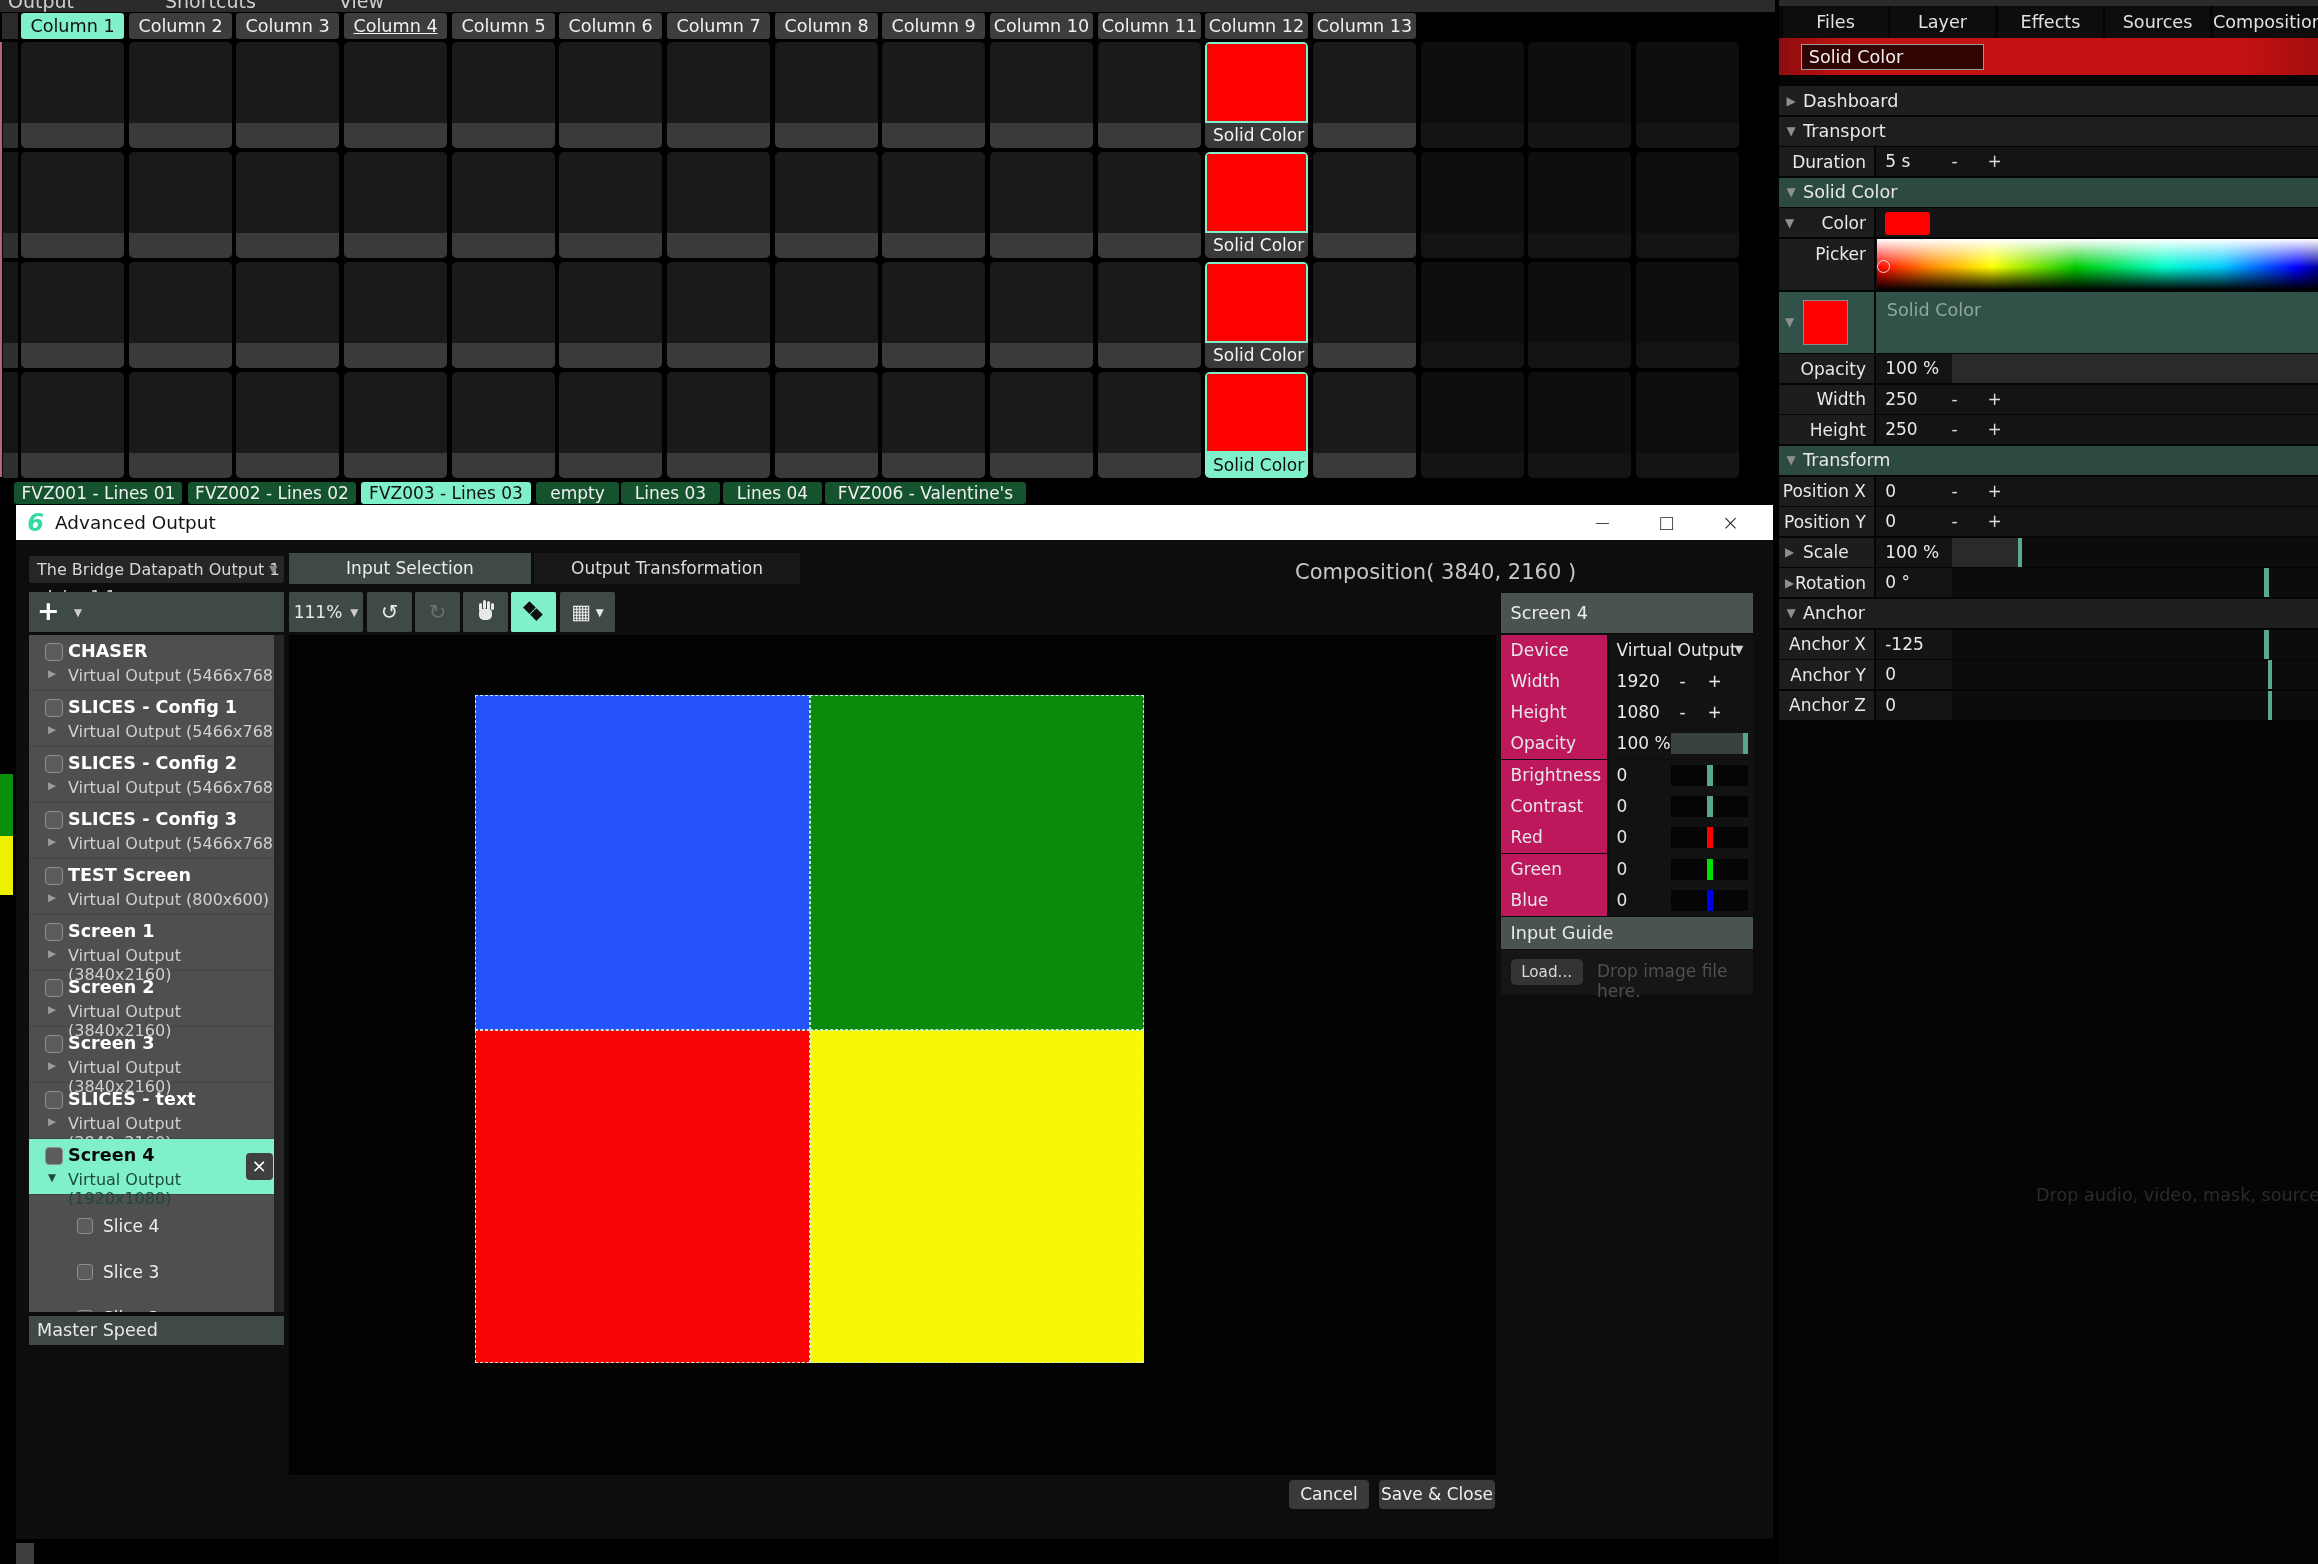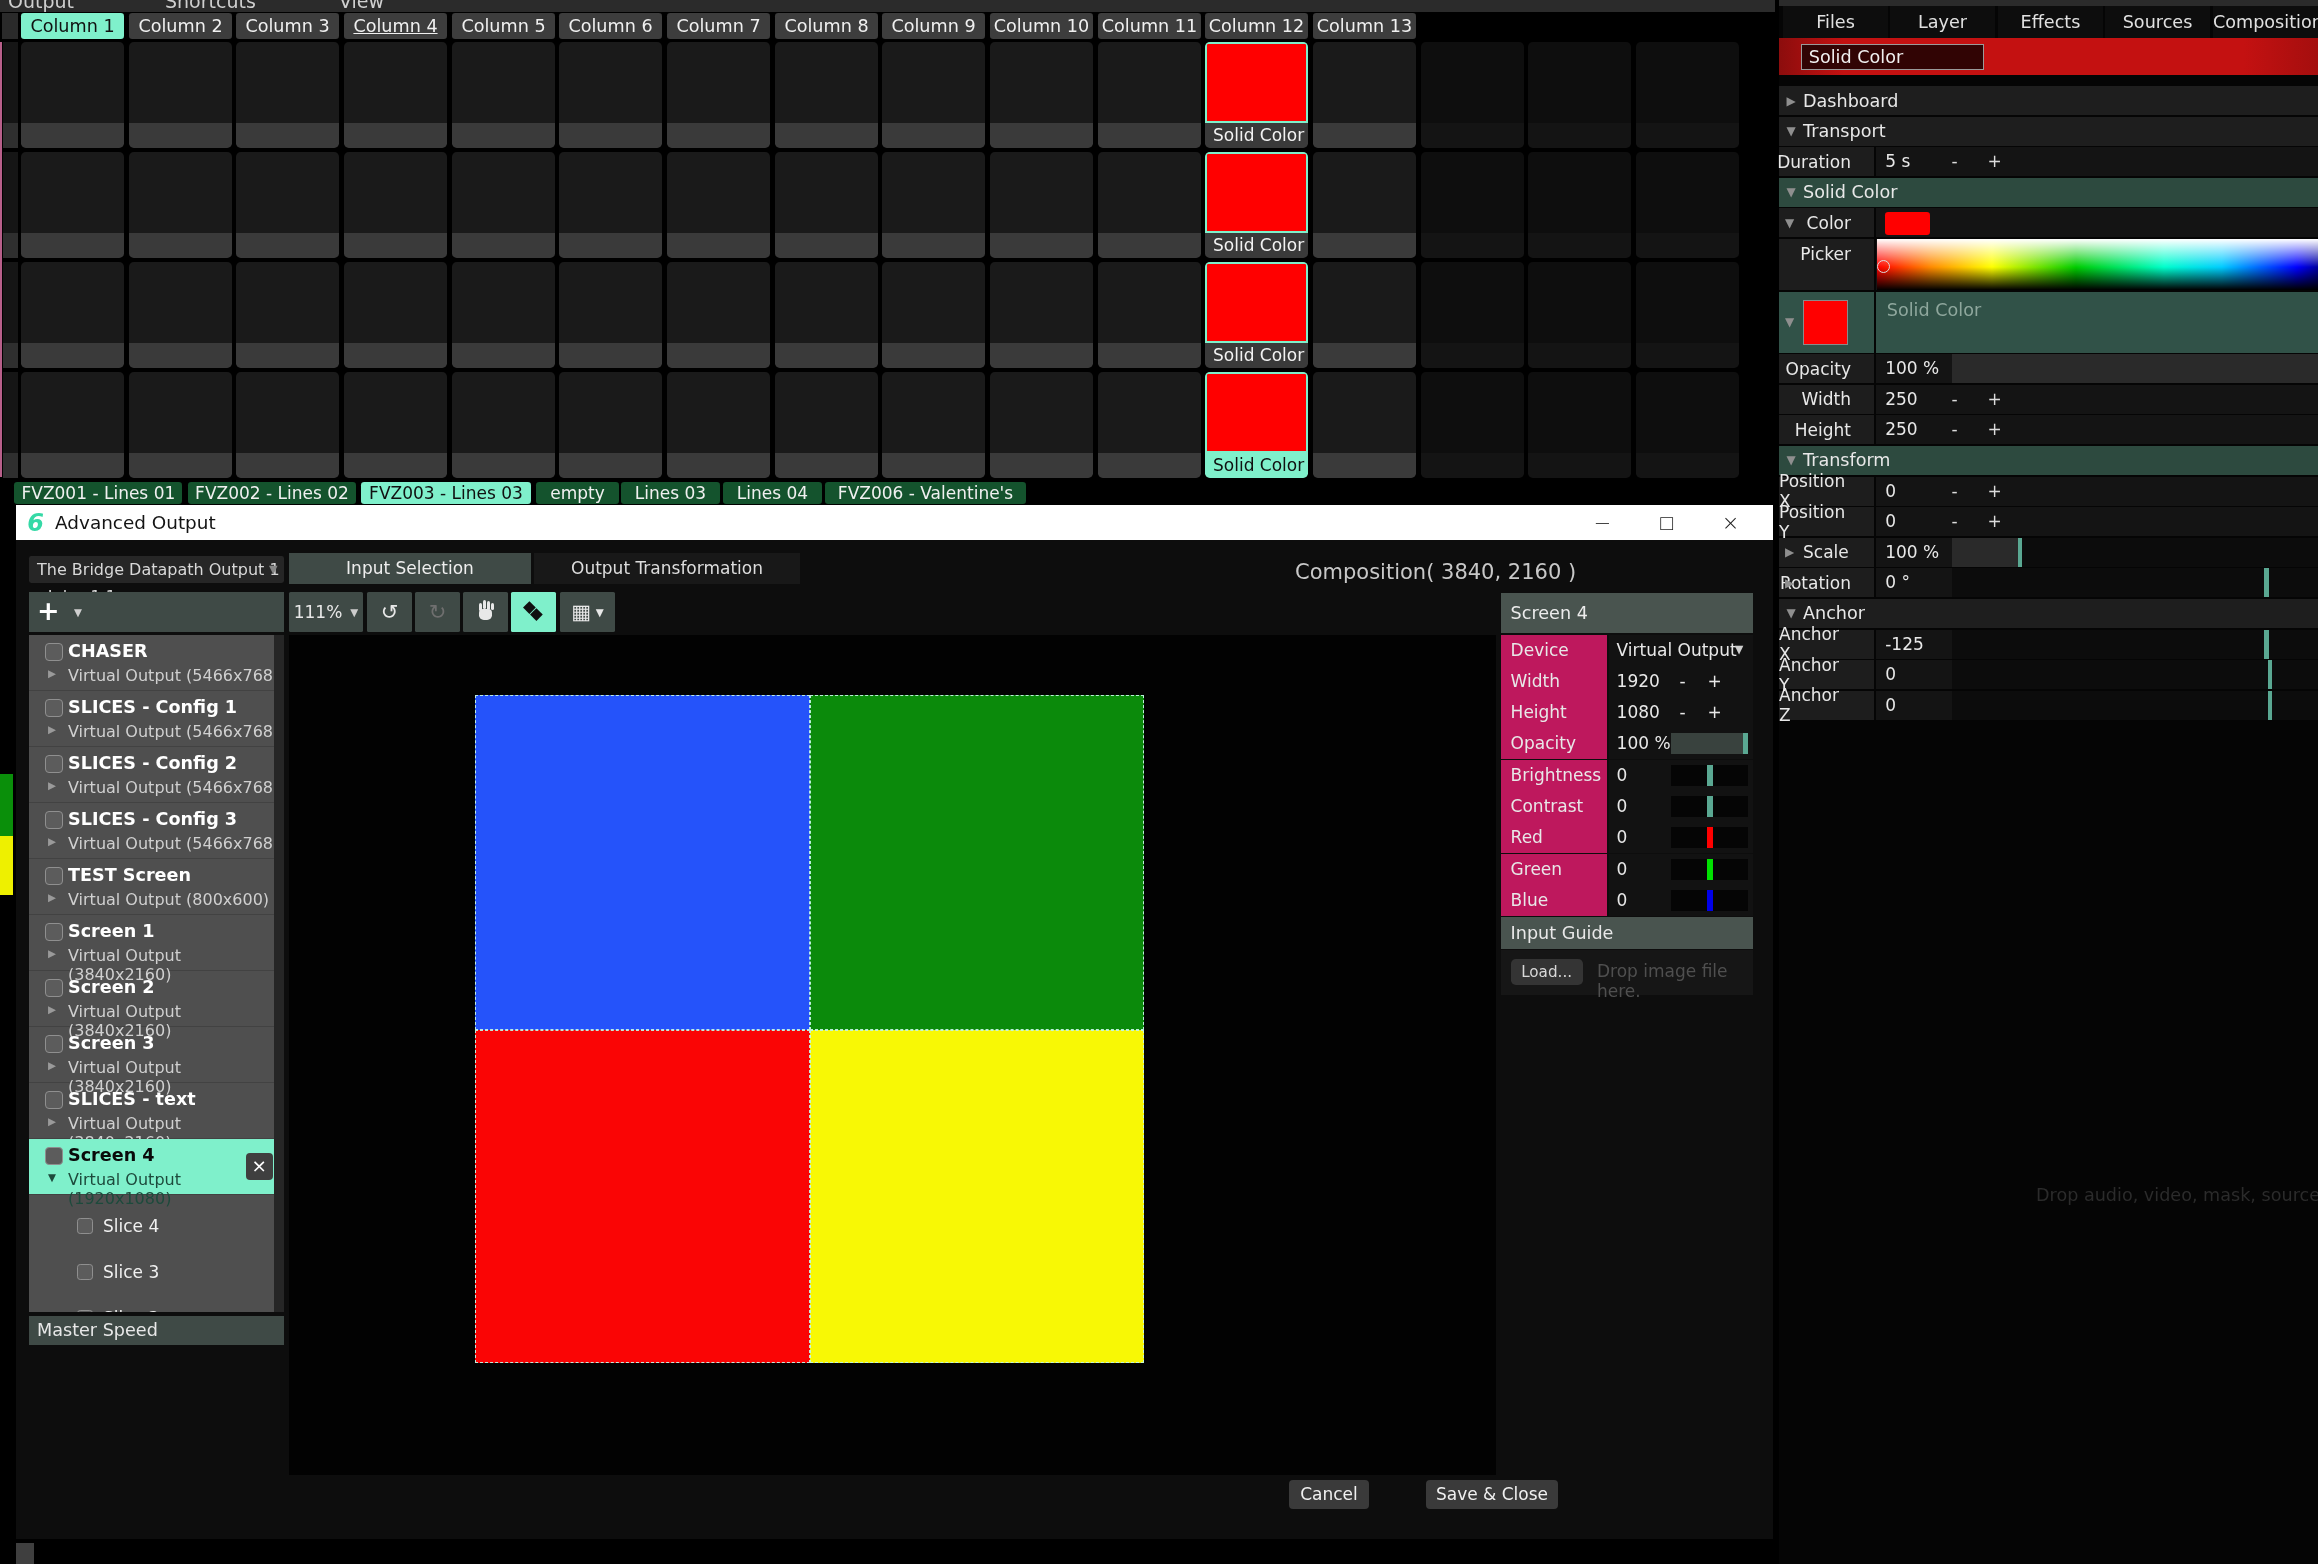--- a/index.html
+++ b/index.html
@@ -38,21 +38,21 @@
   #redbanner { left:0; top:38px; width:540px; height:37px;
                background:linear-gradient(90deg,#8c0d0d,#c41111 12%,#c41111 86%,#a40e0e); }
   #clipname { position:absolute; left:22.4px; top:5.6px; width:183px; height:26px; background:#310404;
               border:0.8px solid #9a9a9a; color:#f0f0f0; font-size:17.6px; line-height:24px; padding-left:6.4px; }
   #proprows { left:0; top:86px; width:540px; display:flex; flex-direction:column; gap:1.6px; }
   .hdr   { height:29px; background:#1e1e1e; display:flex; align-items:center; font-size:17.6px; }
   .ghdr  { height:29px; background:#2d4a3f; display:flex; align-items:center; font-size:17.6px; }
   .arrow { color:#8f8f8f; font-size:12px; width:24px; text-align:center; }
   .prow  { display:flex; gap:1.6px; height:29px; }
   .plabel{ width:95px; background:#1d1d1d; display:flex; align-items:center; justify-content:flex-end;
-           padding-right:23px; font-size:17px; position:relative; }
+           padding-right:8px; font-size:17px; position:relative; }
   .plabel .arrow { position:absolute; left:0; width:21px; }
   .pval  { flex:1; background:#141414; position:relative; font-size:17px; line-height:29px; padding-left:9.6px; }
   .stp-m { position:absolute; left:76px; color:#dcdcdc; }
   .stp-p { position:absolute; left:112px; color:#dcdcdc; }
   .slider{ position:absolute; left:76px; right:0; top:0; bottom:0; background:#0c0c0c; }
   .slider .fill { position:absolute; left:0; top:0; bottom:0; background:#2a2a2a; }
   .slider .mark { position:absolute; top:0; bottom:0; width:4.8px; background:#5aa892; }
   .swatch { display:inline-block; width:45px; height:22.4px; background:#ff0000; border-radius:3.2px; vertical-align:middle; }
   #pickerrow { height:51px; }
   #picker { position:absolute; left:1.6px; right:0; top:0; bottom:0;
@@ -804,15 +804,15 @@
           </div></div>
     </div>
     <div id="igheader" style="top:324px">Input Guide</div>
     <div id="loadrow" style="top:357px">
       <span id="loadbtn">Load...</span>
       <span id="ighint">Drop image file here.</span>
     </div>
   </div>
 
   <div class="dlgbtn" style="left:1273px;width:80px">Cancel</div>
-  <div class="dlgbtn" style="left:1410px;width:132px">Save &amp; Close</div>
+  <div class="dlgbtn" style="left:1363px;width:116px">Save &amp; Close</div>
 </div>
 
 
 </body></html>

